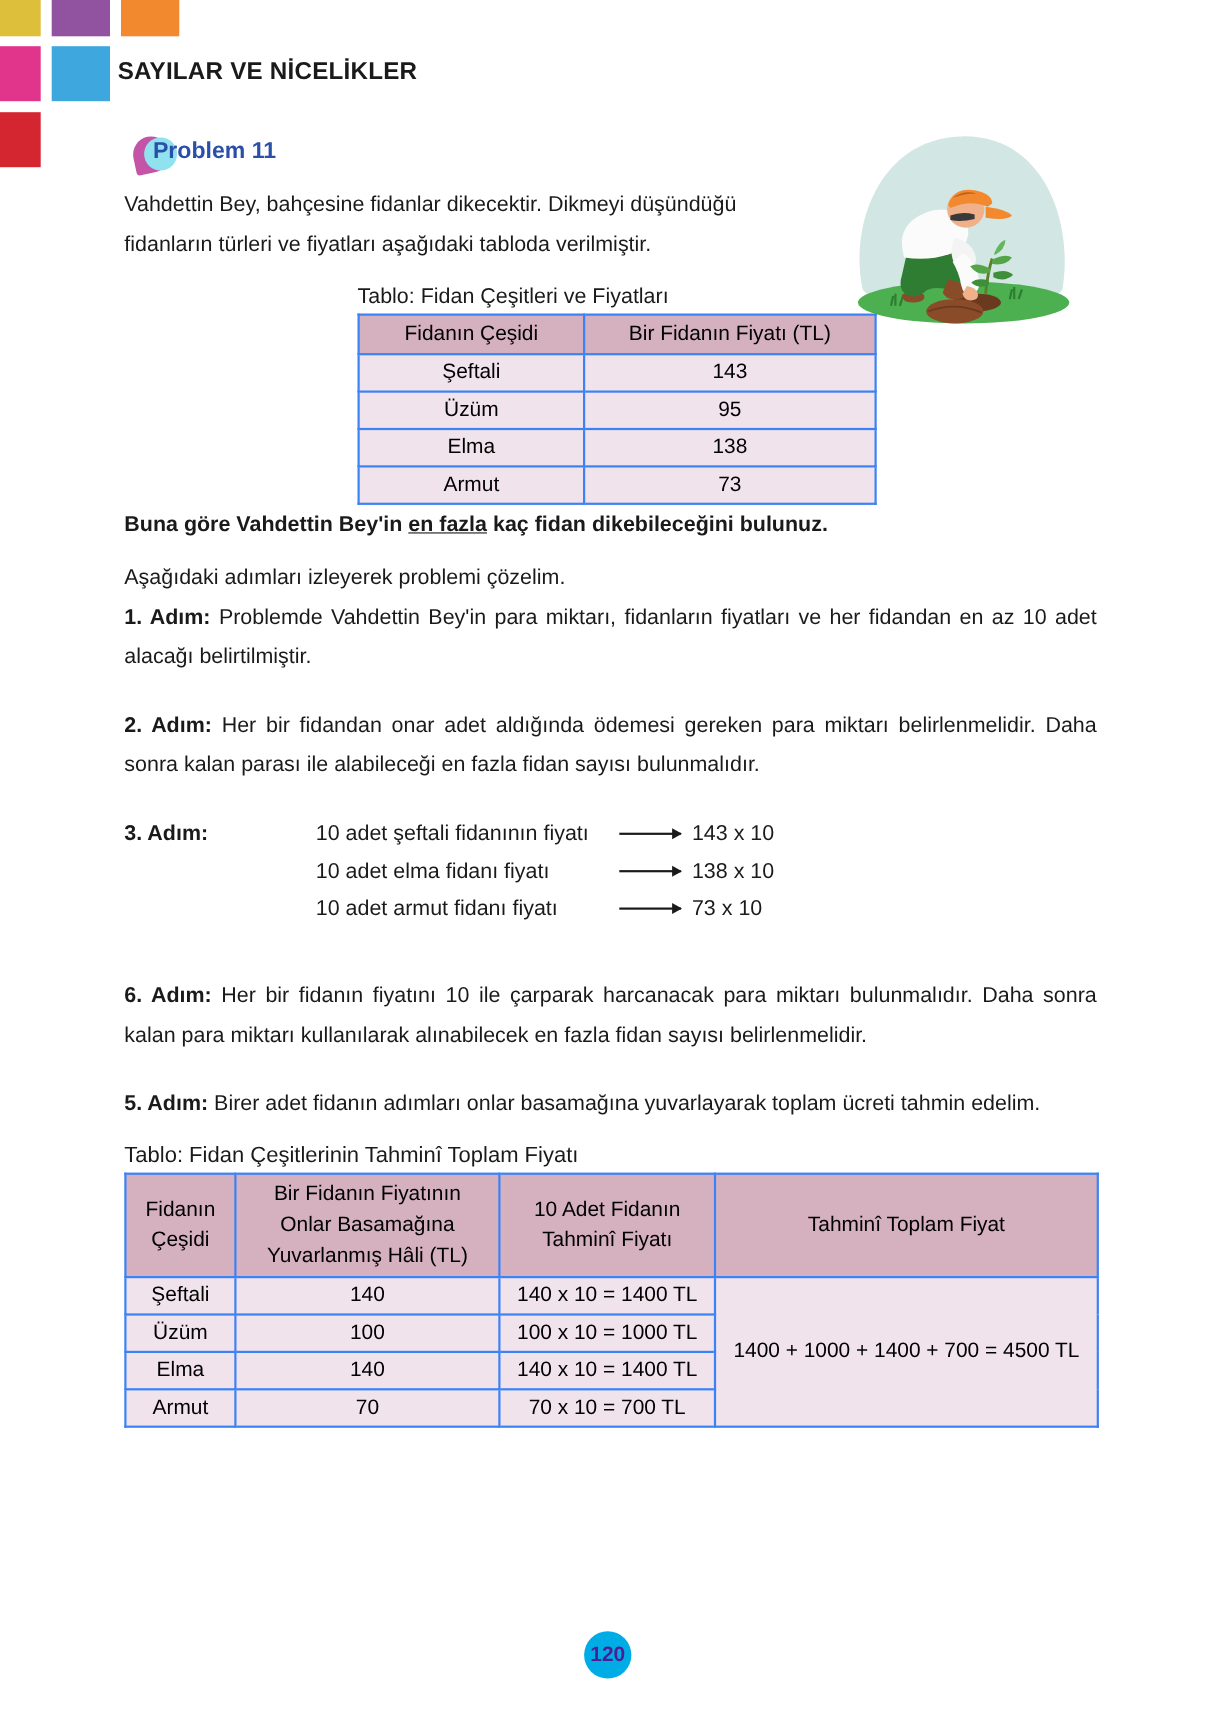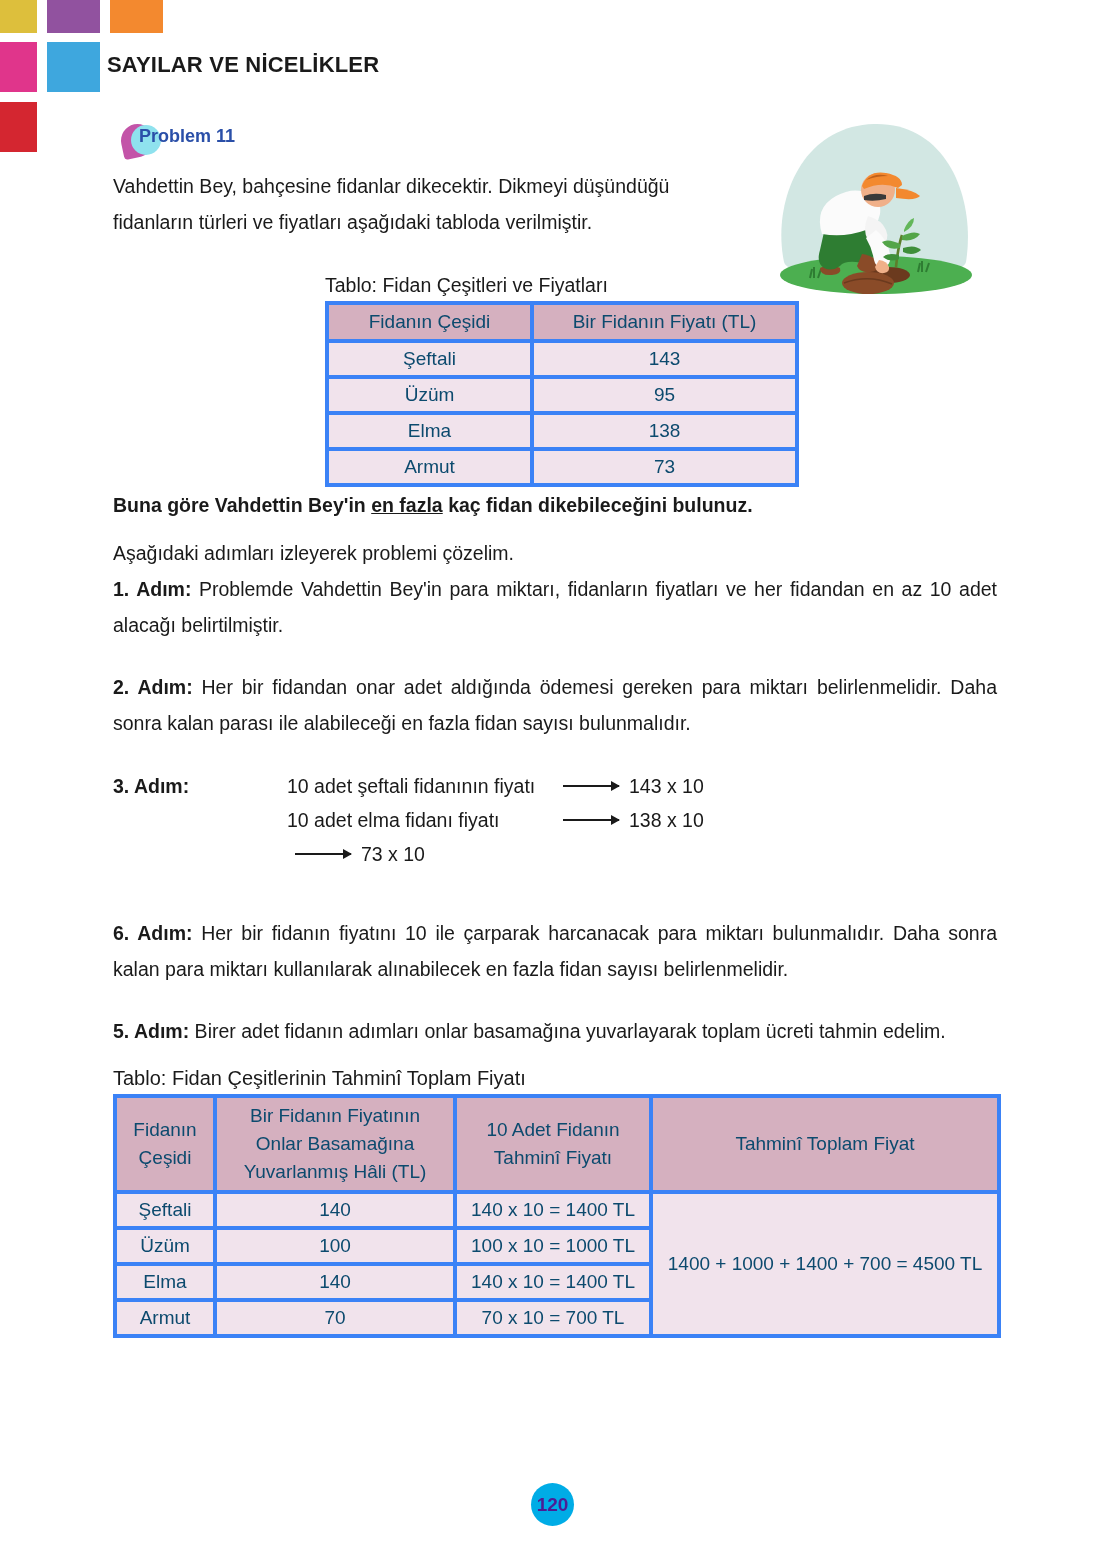--- a/index.html
+++ b/index.html
@@ -61,21 +61,21 @@
   .badge-circle {
     position: absolute;
     left: 18px; top: 5px;
     width: 30px; height: 30px;
     border-radius: 50%;
     background: #8fe2ee;
   }
   .badge-label {
     position: absolute;
     left: 26px; top: 6px;
-    font-size: 18px;
+    font-size: 21px;
     font-weight: bold;
     color: #2a4fa8;
   }
 
   
   p.para {
     margin: 0 0 0 0;
     font-size: 19.5px;
     line-height: 36px;
     color: #1a1a1a;
@@ -83,40 +83,40 @@
   .intro { width: 660px; }
   .justify { text-align: justify; }
   .bold { font-weight: bold; }
   .ul { text-decoration: underline; }
   .gap-sm { height: 12px; }
   .gap-md { height: 26px; }
   .gap-lg { height: 44px; }
 
   
   .t1-wrap {
-    margin-top: 34px;
+    margin-top: 18px;
     margin-left: 212px;
     width: 470px;
   }
   .t1-caption {
     font-size: 19.5px;
     margin-bottom: 4px;
     color: #1a1a1a;
   }
   table.tbl {
     border-collapse: collapse;
     table-layout: fixed;
   }
   table.t1 { width: 470px; }
   table.tbl th, table.tbl td {
-    border: 4px solid #3b82f6;
+    border: 2px solid #3b82f6;
     text-align: center;
     font-weight: normal;
     font-size: 19px;
-    color: #0c4a6e;
+    color: #000000;
   }
   table.t1 th { background: #d5b0bf; height: 32px; }
   table.t1 td { background: #f1e3ec; height: 30px; }
   .t1-c1 { width: 205px; }
   .t1-c2 { width: 265px; }
 
   
   .step3 {
     margin-top: 28px;
     position: relative;
@@ -323,20 +323,21 @@
         <span class="s3text" style="width:268px;">10 adet şeftali fidanının fiyatı</span>
         <span class="s3arrow" style="width:56px;"></span>
         <span class="s3result">143 x 10</span>
       </div>
       <div class="s3row">
         <span class="s3text" style="width:268px;">10 adet elma fidanı fiyatı</span>
         <span class="s3arrow" style="width:56px;"></span>
         <span class="s3result">138 x 10</span>
       </div>
       <div class="s3row">
+        <span class="s3text" style="width:268px;">10 adet armut fidanı fiyatı</span>
         <span class="s3arrow" style="width:56px;"></span>
         <span class="s3result">73 x 10</span>
       </div>
     </div>
   </div>
 
   <div class="gap-lg"></div>
 
   <p class="para justify">
     <span class="bold">6. Adım:</span><span> Her bir fidanın fiyatını 10 ile çarparak harcanacak para miktarı bulunmalıdır. Daha sonra kalan para miktarı kullanılarak alınabilecek en fazla fidan sayısı belirlenmelidir.</span>

